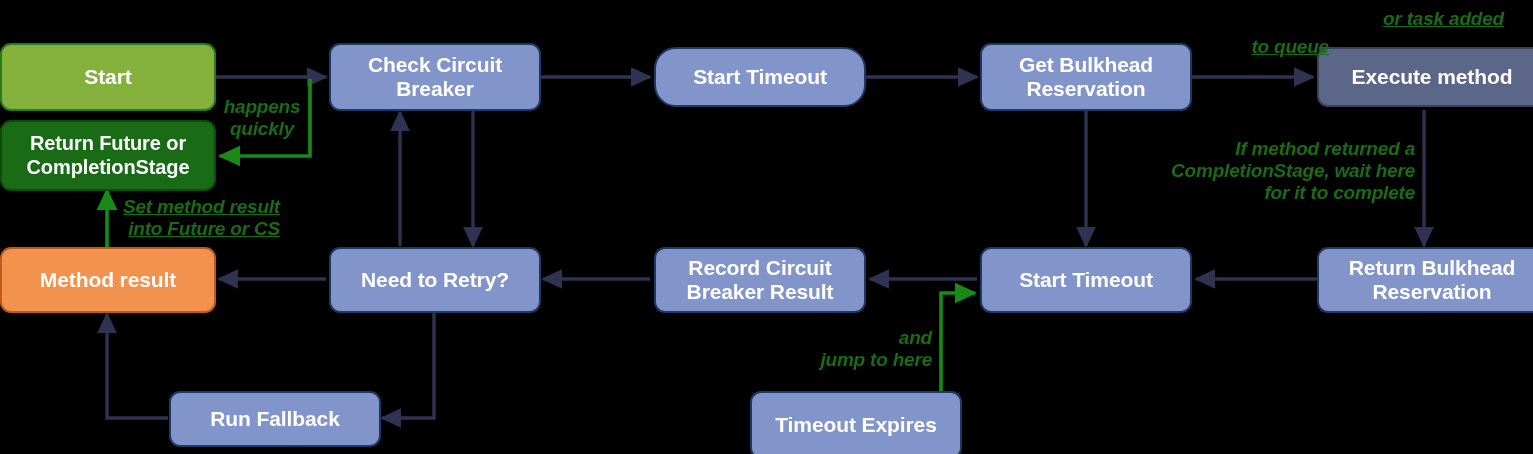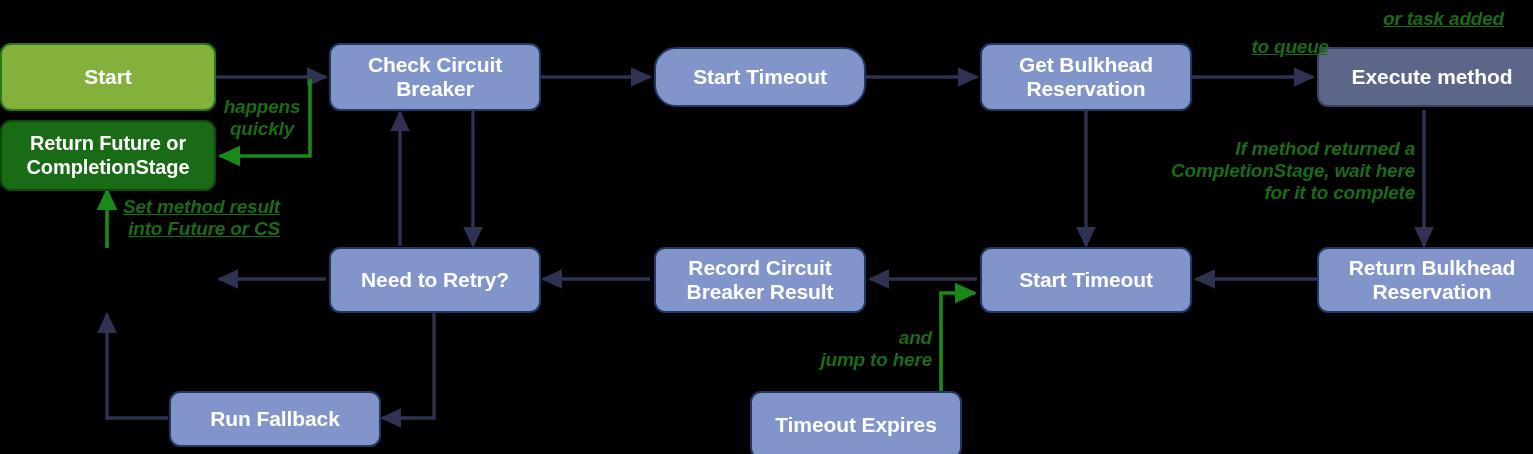--- a/index.html
+++ b/index.html
@@ -144,20 +144,23 @@
 
   <div class="node n-green" style="left:0px; top:43px; width:216px; height:68px;">
     <span class="lbl">Start</span>
   </div>
 
   <div class="node n-green-dark" style="left:0px; top:120px; width:216px; height:71px; white-space:pre-line;">
     <span class="lbl">Return Future or
 CompletionStage</span>
   </div>
 
+  <div class="node n-orange" style="left:0px; top:247px; width:216px; height:66px;">
+    <span class="lbl">Method result</span>
+  </div>
 
   <div class="node n-blue" style="left:329px; top:43px; width:212px; height:68px; white-space:pre-line;">
     <span class="lbl">Check Circuit
 Breaker</span>
   </div>
 
   <div class="node n-blue" style="left:329px; top:247px; width:212px; height:66px;">
     <span class="lbl">Need to Retry?</span>
   </div>
 

